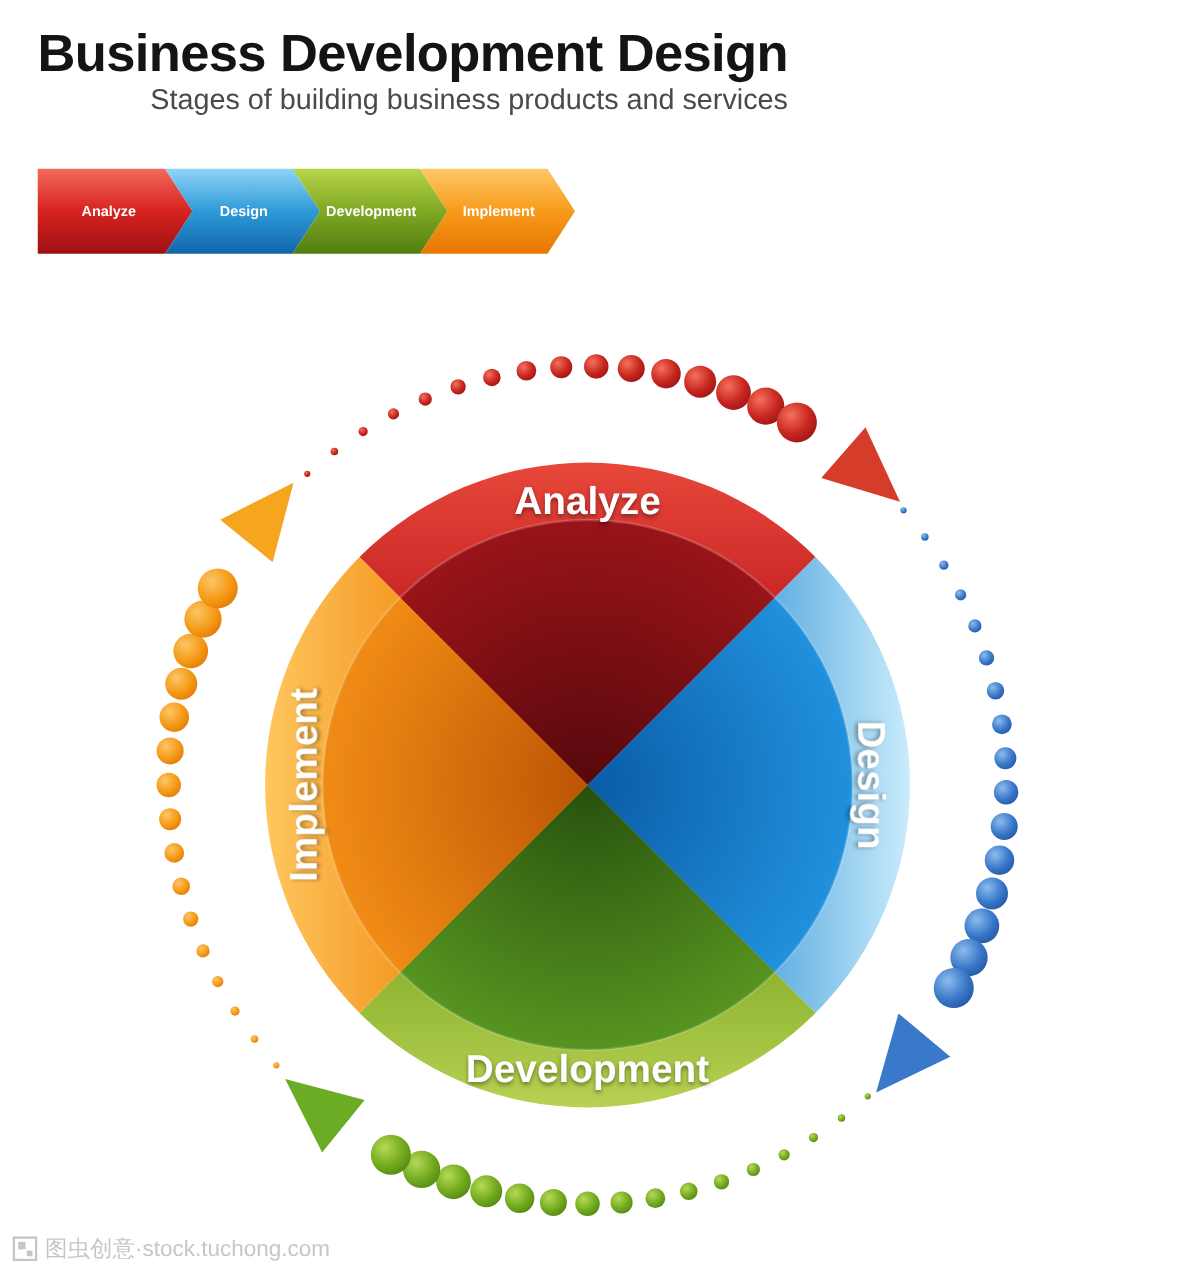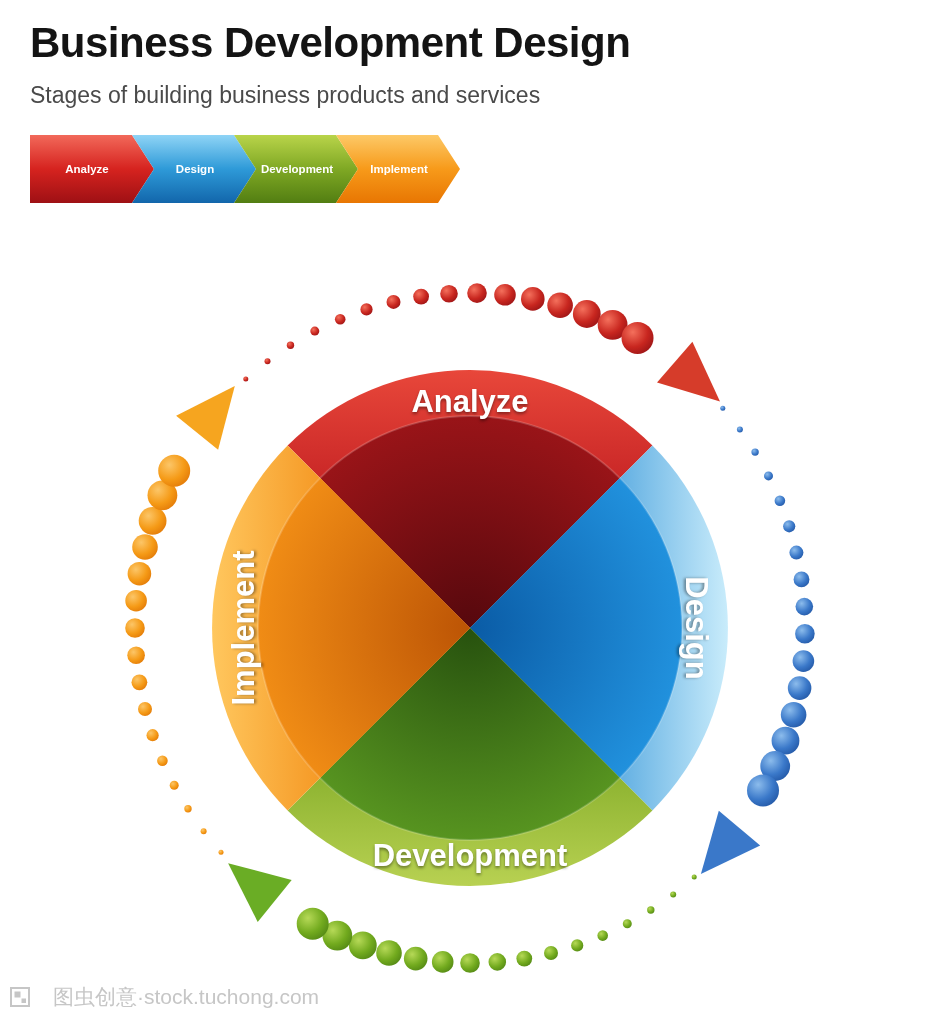--- a/index.html
+++ b/index.html
@@ -13,24 +13,25 @@
   .page { position: absolute; inset: 0; }
   .header { position: absolute; left: 30px; top: 20px; }
   .title {
     font-size: 42px;
     font-weight: 800;
     letter-spacing: -0.5px;
     color: #141414;
     line-height: 1.1;
   }
   .subtitle {
-    margin-top: 16px;
+    margin-top: 0;
     font-size: 23px;
     font-weight: 400;
     color: #4a4a4a;
+    text-align: right;
   }
   #chain-svg { position: absolute; left: 30px; top: 131px; }
   #cycle-svg { position: absolute; left: 90px; top: 248px; }
   .chain-label {
     font-family: "Liberation Sans", sans-serif;
     font-weight: bold;
     font-size: 11.5px;
     fill: #ffffff;
   }
   .seg-label {
@@ -39,23 +40,23 @@
     font-size: 31px;
     fill: #ffffff;
     filter: drop-shadow(0 2px 1.5px rgba(0,0,0,0.40));
   }
   .watermark {
     position: absolute;
     left: 10px;
     bottom: 12px;
     display: flex;
     align-items: center;
-    gap: 23px;
+    gap: 6px;
     color: #c6c6c6;
-    font-size: 21px;
+    font-size: 18px;
     user-select: none;
   }
 </style>
 </head>
 <body>
 
 <div class="page">
 
   <div class="header">
     <h1 class="title">Business Development Design</h1>

